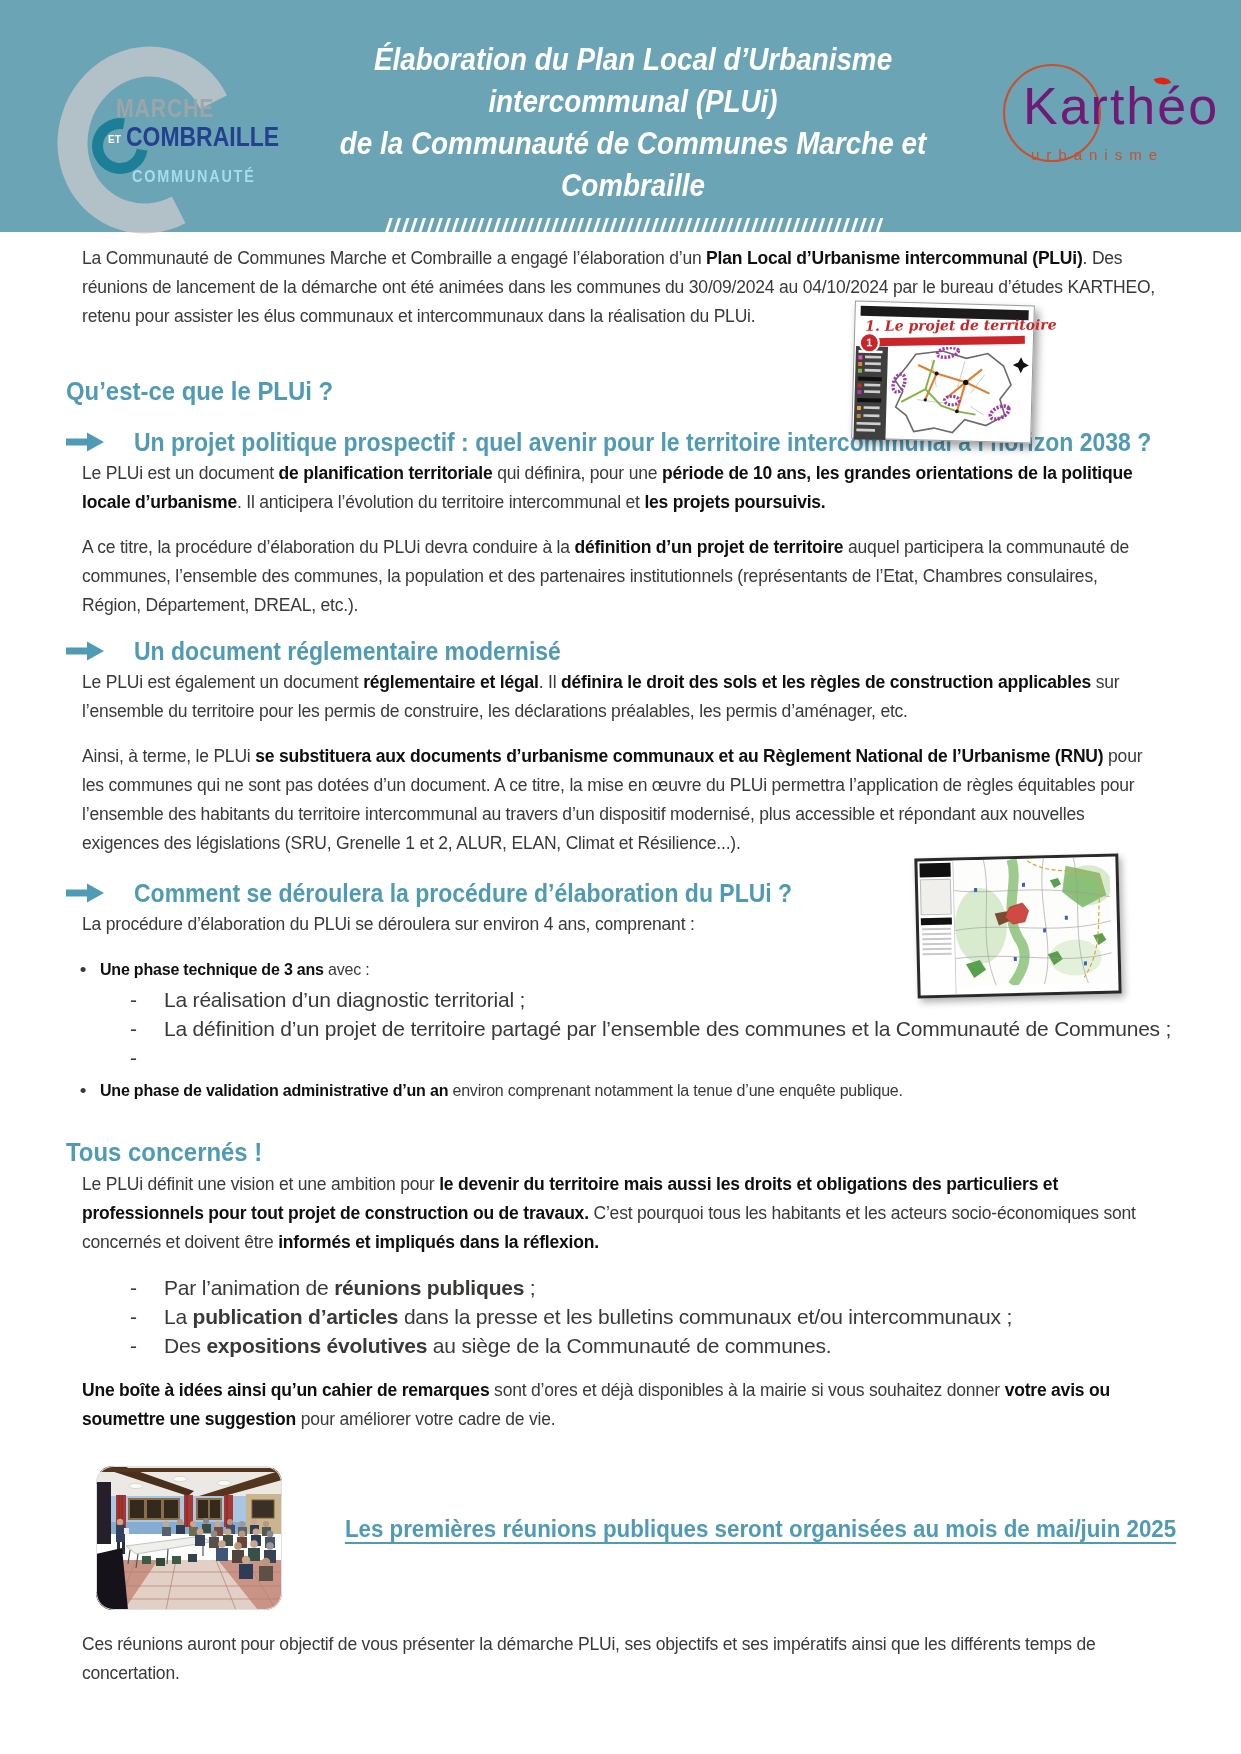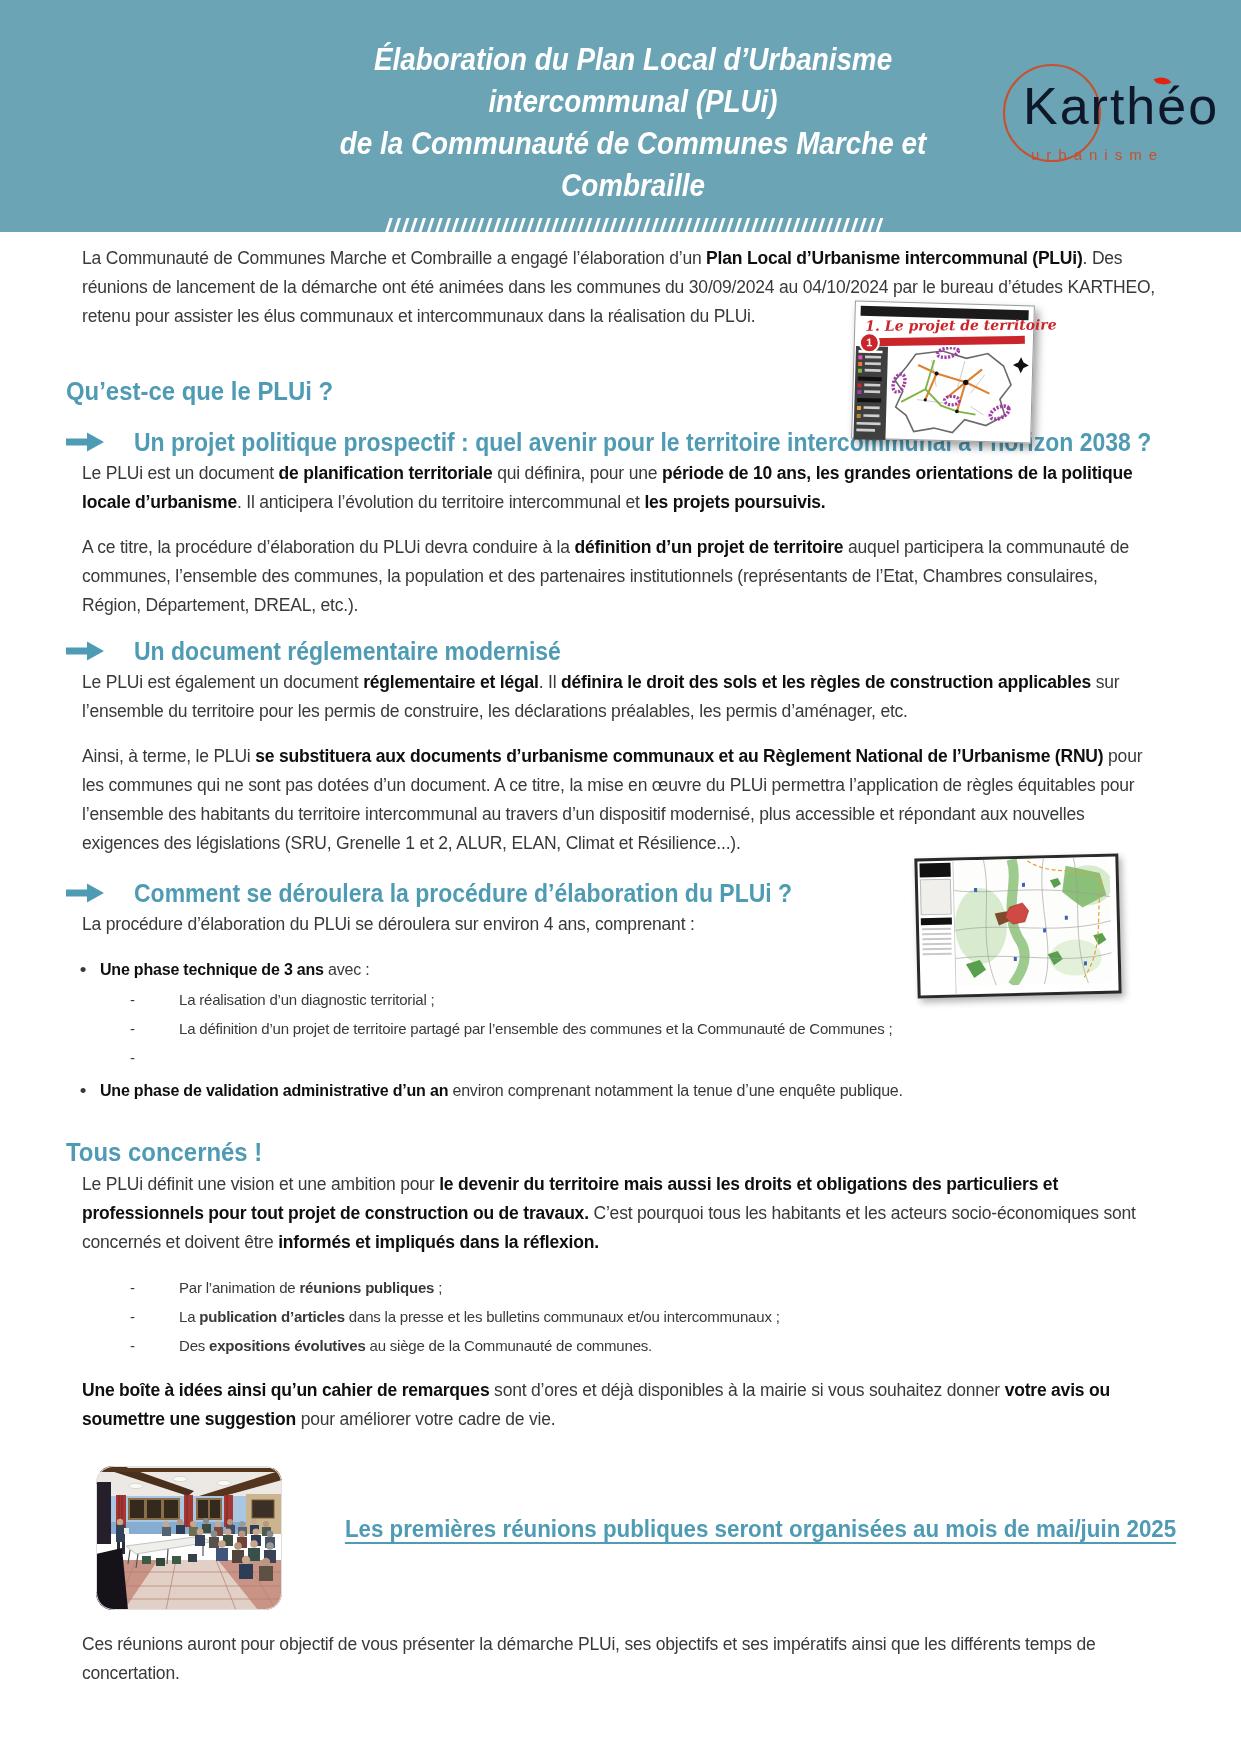--- a/index.html
+++ b/index.html
@@ -20,38 +20,38 @@
   .mc-w1{position:absolute;left:64px;top:52px;font-weight:bold;font-size:25px;color:rgba(160,165,168,.95);
          letter-spacing:1px;transform:scaleX(.85);transform-origin:0 0;}
   .mc-et{position:absolute;left:56px;top:92px;font-weight:bold;font-size:10px;color:#fff;}
   .mc-w2{position:absolute;left:74px;top:80px;font-weight:bold;font-size:27px;color:#24418f;
          transform:scaleX(.85);transform-origin:0 0;}
   .mc-w3{position:absolute;left:80px;top:126px;font-weight:bold;font-size:16px;color:#a5dcf2;
          letter-spacing:2px;transform:scaleX(.9);transform-origin:0 0;}
   
   .logo-k{position:absolute;right:16px;top:62px;width:222px;height:140px;}
   .k-circle{position:absolute;left:0;top:2px;width:94px;height:94px;border:2px solid #C9502E;border-radius:50%;}
-  .k-name{position:absolute;left:20px;top:14px;font-size:52px;color:#0f172a;letter-spacing:2px;}
+  .k-name{position:absolute;left:20px;top:14px;font-size:52px;color:#701a75;letter-spacing:2px;}
   .k-leaf{position:absolute;left:152px;top:14px;width:15px;height:10px;background:#E02414;
           border-radius:0 100% 0 100%;transform:rotate(-22deg);}
   .k-sub{position:absolute;left:28px;top:84px;font-size:15px;color:#C9502E;letter-spacing:7px;}
   
   .content{position:absolute;top:232px;left:0;width:1241px;padding:0 66px;box-sizing:border-box;}
   p{margin:16px;font-size:17.5px;line-height:29px;letter-spacing:-.2px;color:#3a3938;}
   p b, .bl b{color:#0f0f0f;}
   .h-teal{color:#4F9BB4;font-weight:bold;font-size:26px;line-height:32px;margin:0;
           transform:scaleX(.92);transform-origin:0 50%;white-space:nowrap;}
   .subhead{display:flex;align-items:center;margin:0;}
   .subhead .arrow{flex:0 0 40px;margin-right:28px;display:flex;align-items:center;}
   .subhead .ht{color:#4F9BB4;font-weight:bold;font-size:25px;line-height:30px;
                transform:scaleX(.92);transform-origin:0 50%;white-space:nowrap;}
   .bl{display:flex;font-size:16px;line-height:29px;letter-spacing:-.2px;text-align:center;}
   .bl .dot{flex:0 0 34px;}
   .bl .dot::before{content:"•";font-size:19px;}
-  .sub-item{display:flex;font-size:15px;line-height:29px;letter-spacing:-.2px;gap:15px;}
+  .sub-item{display:flex;font-size:21px;line-height:29px;letter-spacing:-.2px;}
   .sub-item .dash{flex:0 0 98px;padding-left:64px;box-sizing:border-box;}
   .sub-item .dash::before{content:"-";}
   
   .mt12{margin-top:12px}.mt44{margin-top:44px}.mt20{margin-top:20px}.mt2{margin-top:2px}
   .mt16{margin-top:16px}.mt22{}.mt4{margin-top:4px}.mt30{margin-top:30px}
   .mt18{margin-top:18px}.mt26{margin-top:26px}
   
   .slide1{position:absolute;left:853px;top:303px;width:178px;height:136px;background:#fff;
           border:1px solid #9a9a9a;box-shadow:4px 5px 8px rgba(0,0,0,.38);transform:rotate(1.6deg);z-index:5;}
   .s1-bar{height:10px;background:#1b1b1b;margin:4px 5px 2px;}
@@ -73,20 +73,28 @@
   .banner-wrap{margin-left:280px;height:100%;display:flex;align-items:center;justify-content:center;text-align:center;}
   .banner{color:#4F9BB4;font-weight:bold;font-size:23.5px;text-decoration:underline;
           text-underline-offset:5px;transform:scaleX(.95);white-space:nowrap;}
 </style>
 </head>
 <body>
 
 <div class="page">
 
   <div class="band">
+    <div class="logo-mc">
+      <div class="mc-arc"></div>
+      <div class="mc-c2"></div>
+      <div class="mc-w1">MARCHE</div>
+      <div class="mc-et">ET</div>
+      <div class="mc-w2">COMBRAILLE</div>
+      <div class="mc-w3">COMMUNAUTÉ</div>
+    </div>
 
     <div class="band-title">
       <div class="bt-inner">
         <div class="bt-l1">Élaboration du Plan Local d’Urbanisme intercommunal (PLUi)</div>
         <div class="bt-l2">de la Communauté de Communes Marche et Combraille</div>
         <div class="bt-slash">////////////////////////////////////////////////////////////</div>
       </div>
     </div>
 
     <div class="logo-k">

